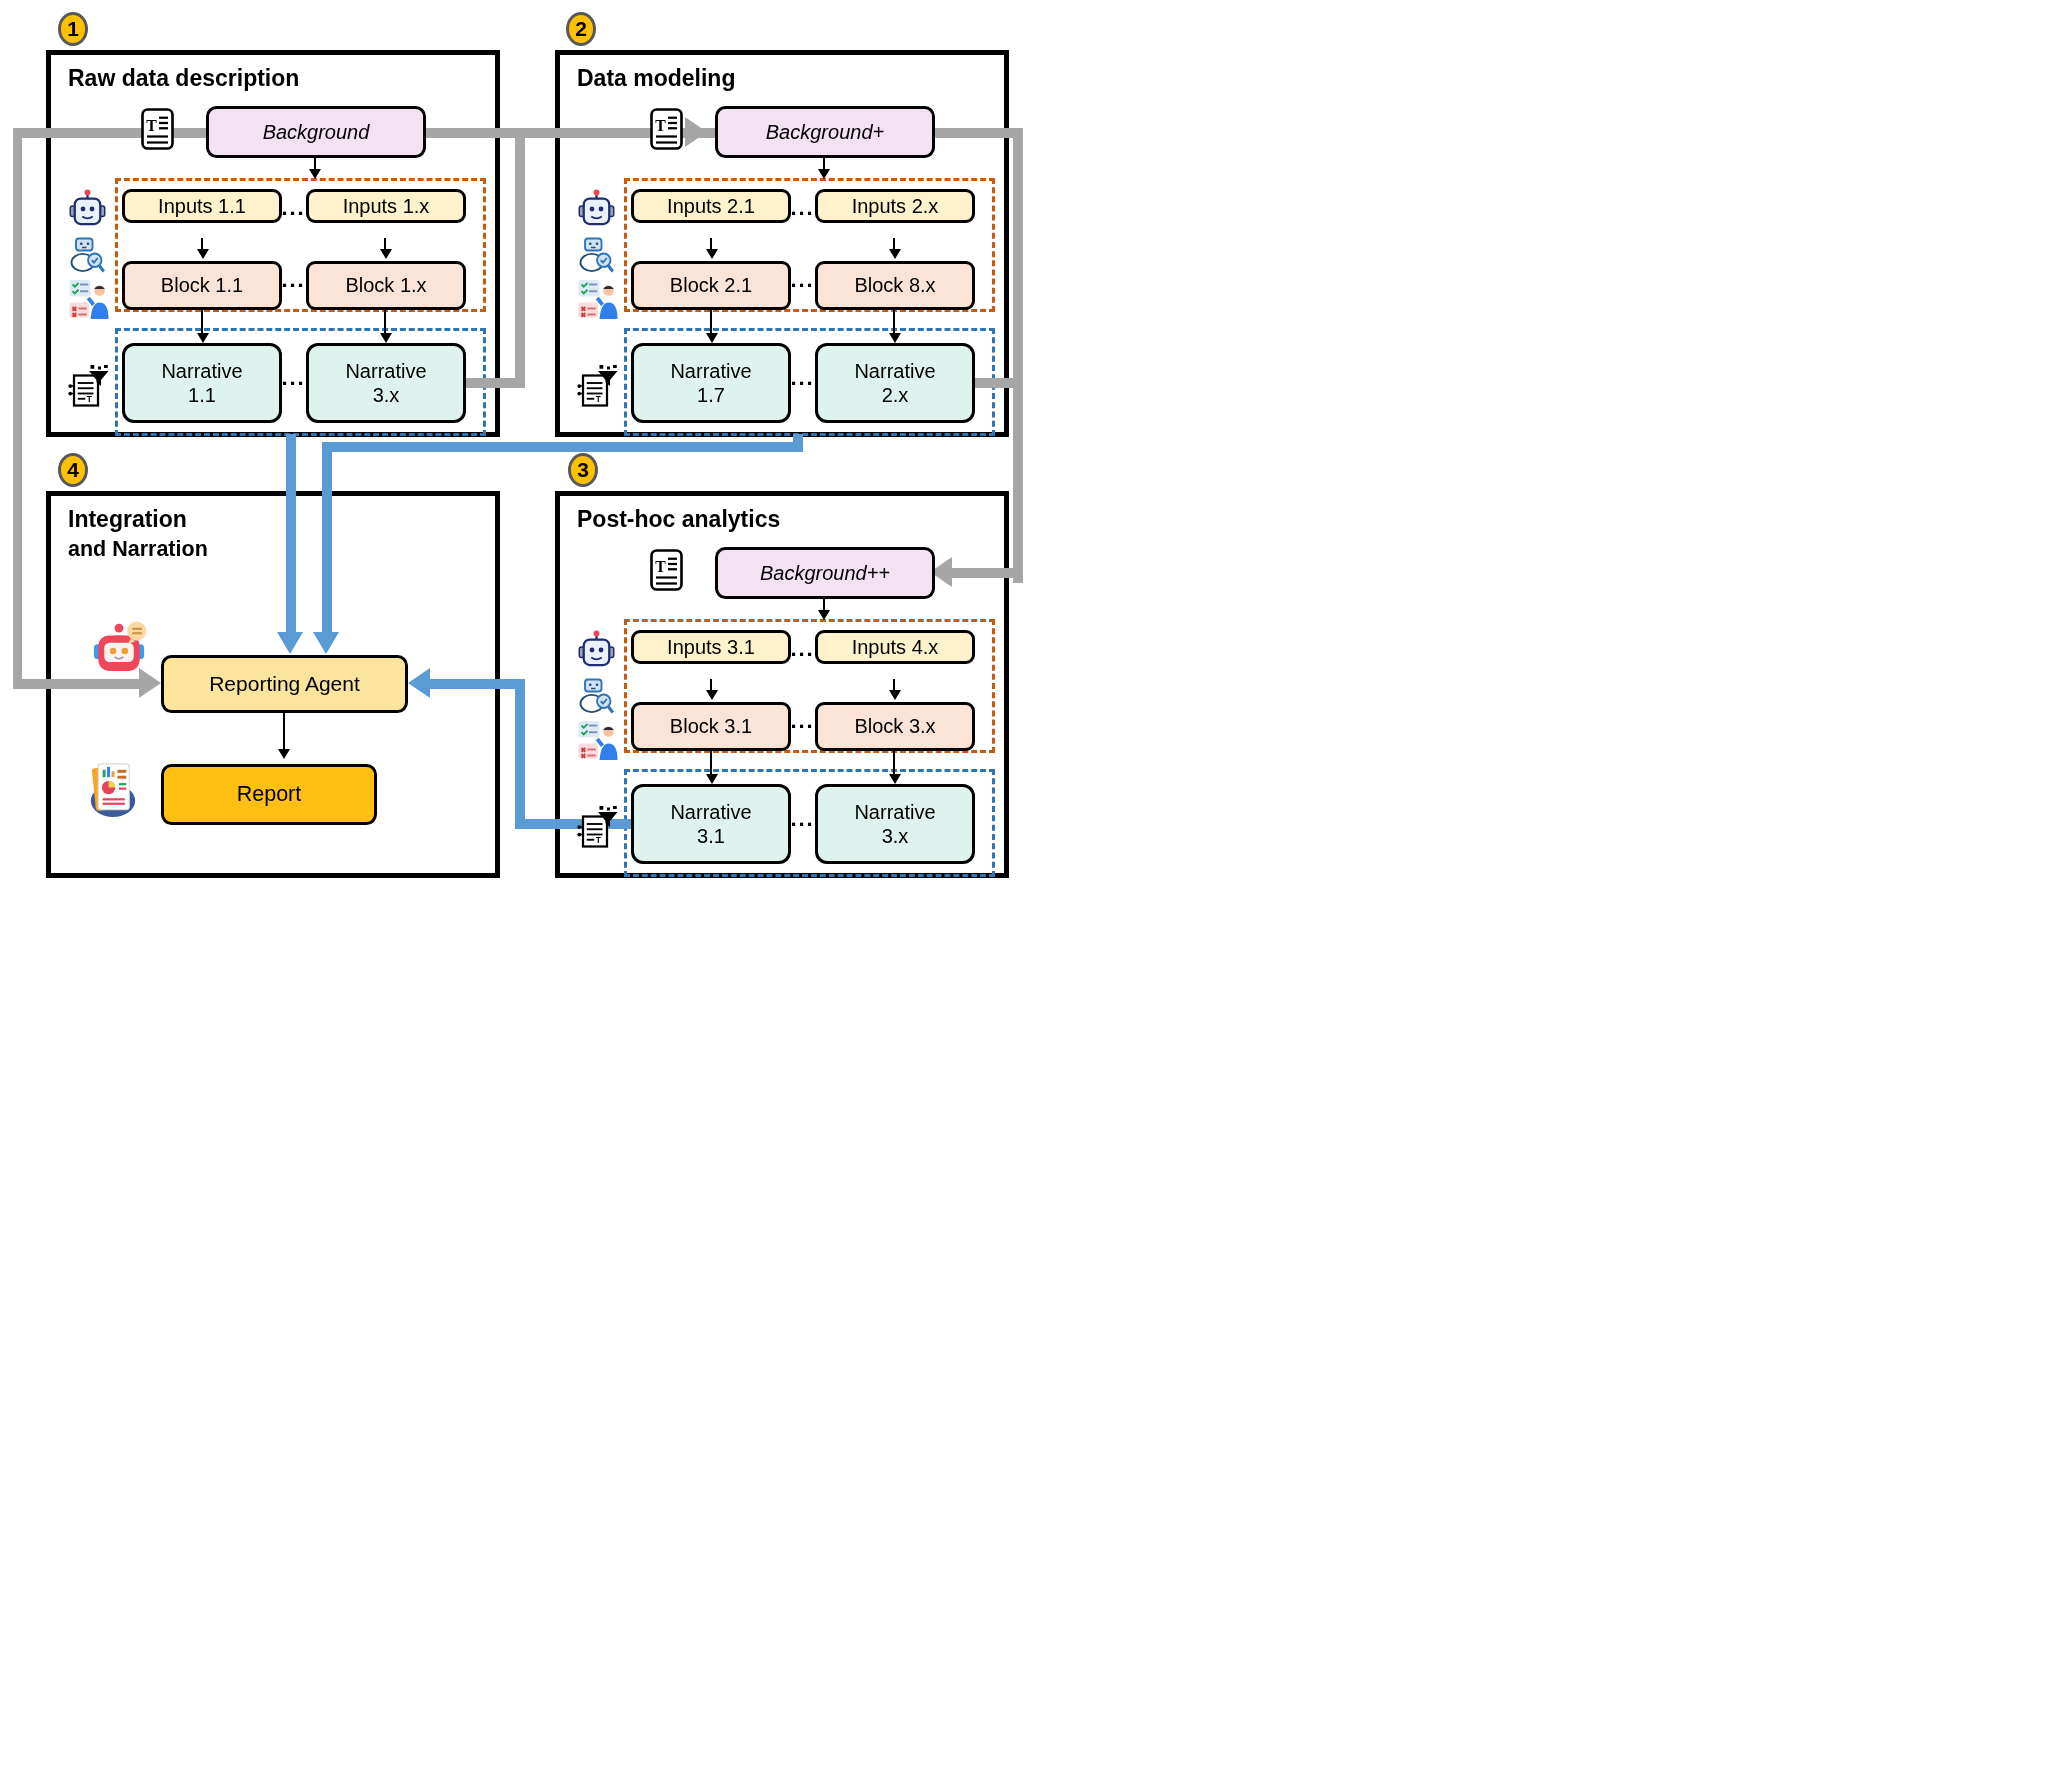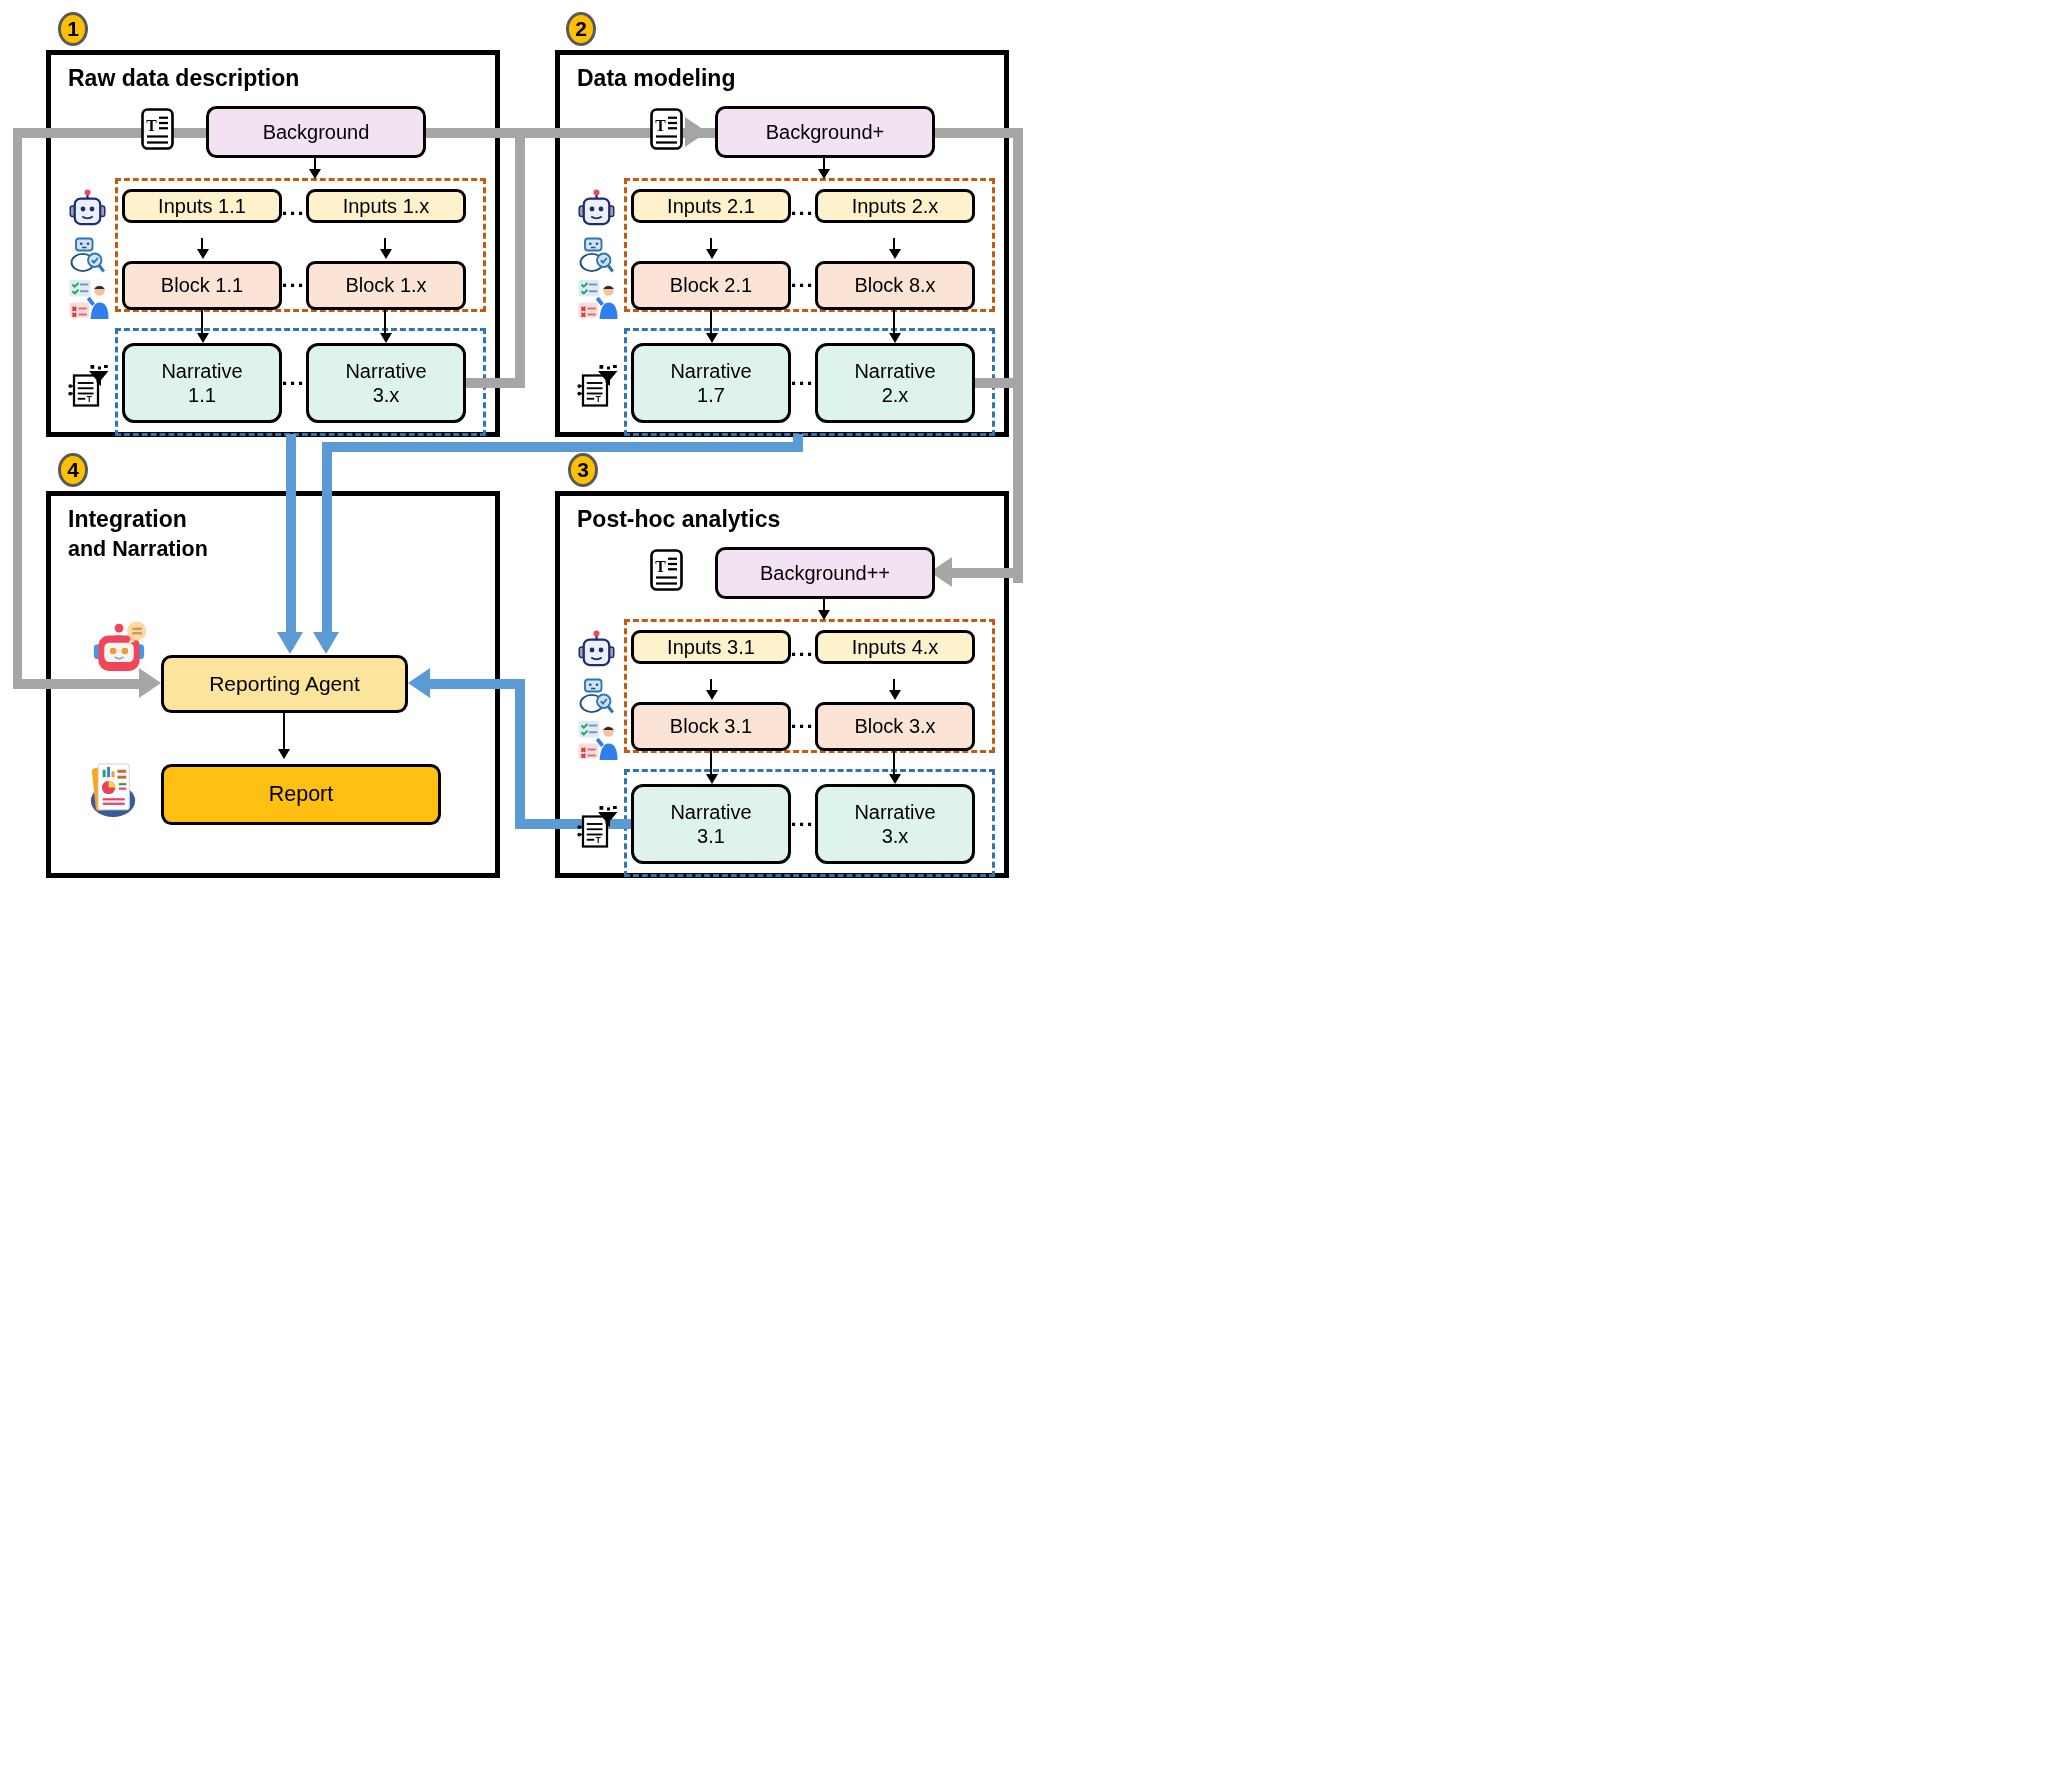--- a/index.html
+++ b/index.html
@@ -14,29 +14,29 @@
   .ptitle2 { position:absolute; left:22px; top:46px; font-size:21.5px; font-weight:700; z-index:10; white-space:nowrap; }
 
   
   .badge { position:absolute; z-index:12; width:30px; height:34px; border-radius:50%;
            background:#FFC000; border:3px solid #58595B; display:flex; align-items:center;
            justify-content:center; font-size:21px; font-weight:700; }
 
   
   .bx { position:absolute; z-index:10; display:flex; align-items:center; justify-content:center;
         border:3px solid #000; border-radius:9px; font-size:20px; text-align:center; }
-  .bgbox  { left:160px; top:56px;  width:220px; height:52px; background:#F2E2F2; border-radius:10.4px; }
+  .bgbox  { left:160px; top:56px;  width:220px; height:52px; background:#F2E2F2; border-radius:10.4px;font-style:italic; }
   .inp    { top:139px; width:160px; height:34px; background:#FDF2CC; }
   .blk    { top:211px; width:160px; height:49px; background:#FBE3D6; }
   .nar    { top:293px; width:160px; height:80px; background:#DEF2EE; border-radius:12px;
             flex-direction:column; line-height:24px; }
   .colA { left:76px; } .colB { left:260px; }
   .agent  { left:115px; top:164px; width:247px; height:58px; background:#FBE49C;
             border-width:3.7px; border-radius:10.4px; font-size:21px; }
-  .report { left:115px; top:273px; width:280px; height:61px; background:#FFC013;
+  .report { left:115px; top:273px; width:216px; height:61px; background:#FFC013;
             border-width:3.7px; border-radius:10.4px; font-size:21.5px; }
 
   
   .dash { position:absolute; z-index:2; background:transparent; }
   .d-or { left:69px; top:128px; width:371px; height:134px; border:3.7px dashed #C55A11; }
   .d-bl { left:69px; top:278px; width:371px; height:108px; border:3.7px dashed #2E75B6; }
 
   
   .dots { position:absolute; z-index:10; width:33px; text-align:center; font-size:22px;
           font-weight:900; letter-spacing:0.7px; }

